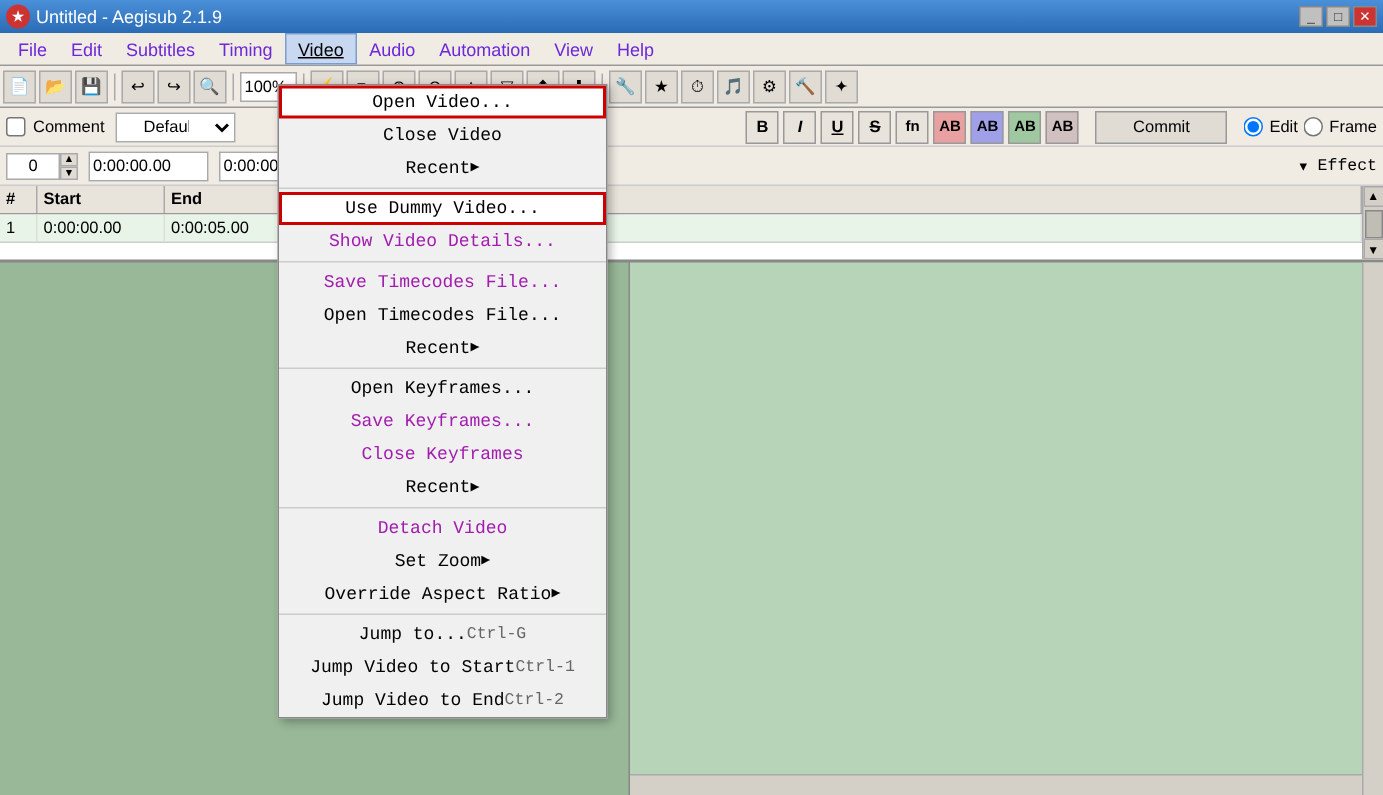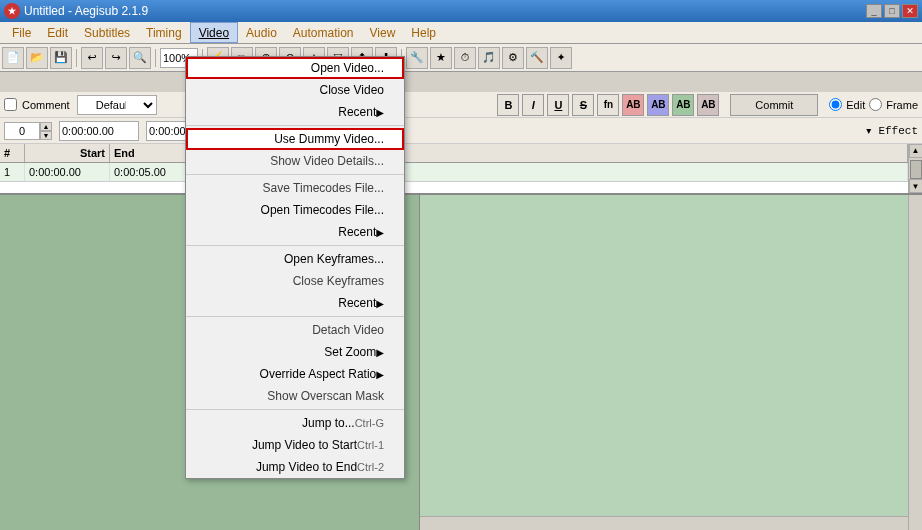--- a/index.html
+++ b/index.html
@@ -68,21 +68,21 @@
       height: 22px;
       display: flex;
       align-items: center;
       border-bottom: 1px solid #999;
       padding: 0 4px;
     }
     .menu-item {
       padding: 2px 8px;
       font-size: 12px;
       cursor: pointer;
-      color: #a16207;
+      color: #6d28d9;
       height: 100%;
       display: flex;
       align-items: center;
     }
     .menu-item:hover, .menu-item.active {
       background: #316ac5;
       color: white;
       text-decoration: underline;
     }
     .menu-item.active {
@@ -240,26 +240,27 @@
       border: 1px solid #888;
       box-shadow: 2px 2px 6px rgba(0,0,0,0.3);
       z-index: 1000;
       font-size: 12px;
     }
     .dropdown-item {
       padding: 4px 20px;
       cursor: pointer;
       display: flex;
       align-items: center;
-      justify-content: flex-end;
+      justify-content: center;
       color: #000;
       position: relative;
+      font-family: Liberation Mono, monospace;
     }
     .dropdown-item.disabled {
-      color: #404040;
+      color: #a21caf;
       cursor: default;
     }
     .dropdown-separator {
       height: 1px;
       background: #ccc;
       margin: 2px 0;
     }
     .dropdown-item.highlighted {
       border: 2px solid #cc0000;
       background: white;
@@ -399,21 +400,21 @@
     <div class="toolbar-separator"></div>
     <div class="toolbar-btn">🔧</div>
     <div class="toolbar-btn">★</div>
     <div class="toolbar-btn">⏱</div>
     <div class="toolbar-btn">🎵</div>
     <div class="toolbar-btn">⚙</div>
     <div class="toolbar-btn">🔨</div>
     <div class="toolbar-btn">✦</div>
   </div>
 
-  <div class="edit-row1" style="background:#f0ece4; border-bottom:1px solid #ccc; min-height:26px;margin-top:20px;">
+  <div class="edit-row1" style="background:#f0ece4; border-bottom:1px solid #ccc; min-height:26px;">
     <input type="checkbox" style="margin-right: 2px;">
     <span style="font-size:11px;">Comment</span>
     <select class="edit-select" style="margin-left:4px;">
       <option>Default</option>
     </select>
     <span style="flex:1;"></span>
     <div class="edit-format-btn" style="font-weight:bold;">B</div>
     <div class="edit-format-btn" style="font-style:italic;">I</div>
     <div class="edit-format-btn" style="text-decoration:underline;">U</div>
     <div class="edit-format-btn" style="text-decoration:line-through;">S</div>
@@ -446,21 +447,21 @@
     <span style="font-size:11px; margin-left:2px;font-family:Liberation Mono, monospace;">Effect</span>
   </div>
 
   <div class="content-area" style="flex:1; display:flex; flex-direction:column; overflow:hidden;">
 
     <div style="display:flex; height:50px; background:white; border-bottom:1px solid #888;">
       <div style="flex:1; overflow:hidden;">
 
         <div class="table-header">
           <div class="th" style="width:25px;">#</div>
-          <div class="th" style="width:85px;text-align:right;">Start</div>
+          <div class="th" style="width:85px;">Start</div>
           <div class="th" style="width:85px;">End</div>
           <div class="th" style="width:60px;">Style</div>
           <div class="th" style="flex:1;"></div>
         </div>
 
         <div class="table-row-area">
           <div class="td" style="width:25px;">1</div>
           <div class="td" style="width:85px;">0:00:00.00</div>
           <div class="td" style="width:85px;">0:00:05.00</div>
           <div class="td" style="width:60px;">Defau</div>
@@ -515,41 +516,41 @@
   </div>
   <div class="dropdown-item">
     <span>Recent</span>
     <span class="arrow">▶</span>
   </div>
   <div class="dropdown-separator"></div>
   <div class="dropdown-item">
     <span>Open Keyframes...</span>
   </div>
   <div class="dropdown-item disabled">
+    <span>Save Keyframes...</span>
+  </div>
+  <div class="dropdown-item disabled">
     <span>Close Keyframes</span>
   </div>
   <div class="dropdown-item">
     <span>Recent</span>
     <span class="arrow">▶</span>
   </div>
   <div class="dropdown-separator"></div>
   <div class="dropdown-item disabled">
     <span>Detach Video</span>
   </div>
   <div class="dropdown-item">
     <span>Set Zoom</span>
     <span class="arrow">▶</span>
   </div>
   <div class="dropdown-item">
     <span>Override Aspect Ratio</span>
     <span class="arrow">▶</span>
   </div>
-  <div class="dropdown-item disabled">
-    <span>Show Overscan Mask</span>
-  </div>
   <div class="dropdown-separator"></div>
   <div class="dropdown-item">
     <span>Jump to...</span>
     <span class="shortcut">Ctrl-G</span>
   </div>
   <div class="dropdown-item">
     <span>Jump Video to Start</span>
     <span class="shortcut">Ctrl-1</span>
   </div>
   <div class="dropdown-item">

